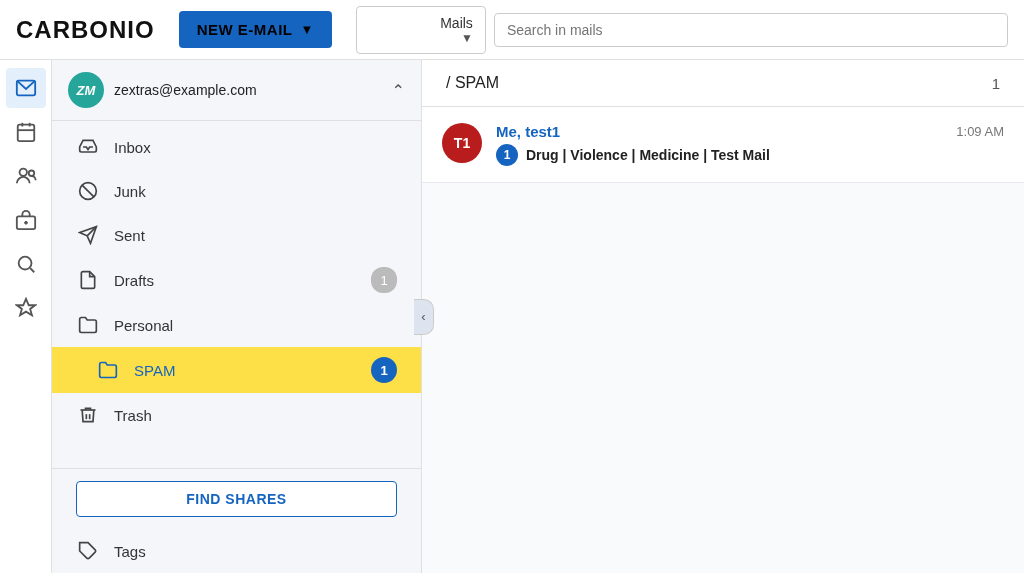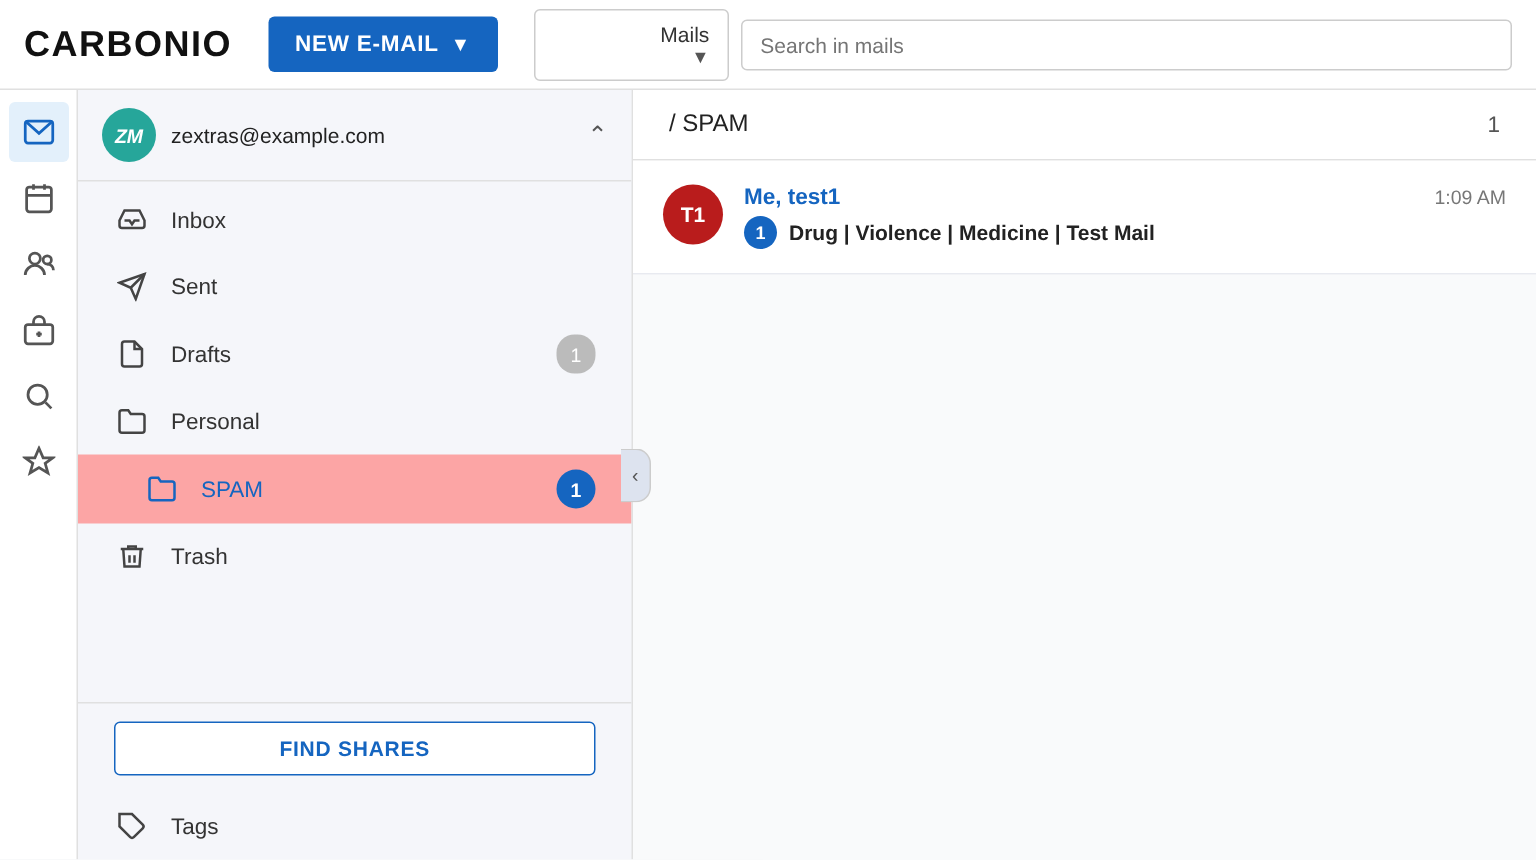--- a/index.html
+++ b/index.html
@@ -7,21 +7,21 @@
 
     
     .topbar {
       display: flex; align-items: center; background: #fff;
       padding: 0 16px; height: 60px; border-bottom: 1px solid #e0e0e0; flex-shrink: 0;
     }
     .logo {
       font-size: 24px; font-weight: 900; letter-spacing: 1px; color: #111; margin-right: 24px;
     }
     .new-email-btn {
-      background: #1565c0; color: #ffffff; border: none; border-radius: 4px;
+      background: #1565c0; color: #000000; border: none; border-radius: 4px;
       padding: 10px 18px; font-size: 15px; font-weight: 700; cursor: pointer;
       display: flex; align-items: center; gap: 8px; letter-spacing: 0.5px;
     }
     .new-email-btn .chevron { font-size: 13px; }
     .search-bar-area {
       display: flex; align-items: center; margin-left: 24px; flex: 1;
     }
     .mails-dropdown-wrapper {
       position: relative; display: flex; align-items: flex-end;
       border: 1px solid #ccc; border-radius: 4px; padding: 8px 12px;
@@ -70,21 +70,21 @@
       align-items: center; justify-content: center; margin-right: 10px; flex-shrink: 0; font-style: italic;
     }
     .account-email { font-size: 14px; color: #222; flex: 1; }
     .account-chevron { color: #555; font-size: 16px; cursor: pointer; }
 
     .sidebar-nav { flex: 1; padding: 4px 0; }
     .nav-item {
       display: flex; align-items: center; padding: 10px 24px; cursor: pointer;
       font-size: 15px; color: #333; border-radius: 0; transition: background 0.1s;
     }
-    .nav-item.active { background: #fca5a5; color: #1565c0; padding-left: 44px; }
+    .nav-item.active { background: #fde047; color: #1565c0; padding-left: 44px; }
     .nav-item .nav-icon { width: 24px; height: 24px; margin-right: 14px; display: flex; align-items: center; justify-content: center; color: #444; flex-shrink: 0; }
     .nav-item.active .nav-icon { color: #1565c0; }
     .nav-item .nav-label { flex: 1; }
     .nav-item .nav-badge {
       background: #1565c0; color: #fff; border-radius: 50%; width: 26px; height: 26px;
       display: flex; align-items: center; justify-content: center; font-size: 13px; font-weight: 700;
     }
     .nav-item .nav-badge-gray {
       background: #bbb; color: #fff; border-radius: 12px; min-width: 26px; height: 26px;
       display: flex; align-items: center; justify-content: center; font-size: 13px; padding: 0 8px;
@@ -220,20 +220,29 @@
         <div class="nav-item">
           <span class="nav-icon">
             <svg width="20" height="20" viewBox="0 0 24 24" fill="none" stroke="currentColor" stroke-width="2">
                 <path d="M22 12l-4-8H6l-4 8v4a2 2 0 002 2h16a2 2 0 002-2v-4z"></path>
                 <polyline points="6,12 10,12 12,15 14,12 18,12"></polyline>
               </svg>
           </span>
           <span class="nav-label">Inbox</span>
         </div>
 
+        <div class="nav-item">
+          <span class="nav-icon">
+            <svg width="20" height="20" viewBox="0 0 24 24" fill="none" stroke="currentColor" stroke-width="2">
+                <circle cx="12" cy="12" r="10"></circle>
+                <line x1="4.93" y1="4.93" x2="19.07" y2="19.07"></line>
+              </svg>
+          </span>
+          <span class="nav-label">Junk</span>
+        </div>
 
         <div class="nav-item">
           <span class="nav-icon">
             <svg width="20" height="20" viewBox="0 0 24 24" fill="none" stroke="currentColor" stroke-width="2">
                 <line x1="22" y1="2" x2="11" y2="13"></line>
                 <polygon points="22,2 15,22 11,13 2,9 22,2"></polygon>
               </svg>
           </span>
           <span class="nav-label">Sent</span>
         </div>

